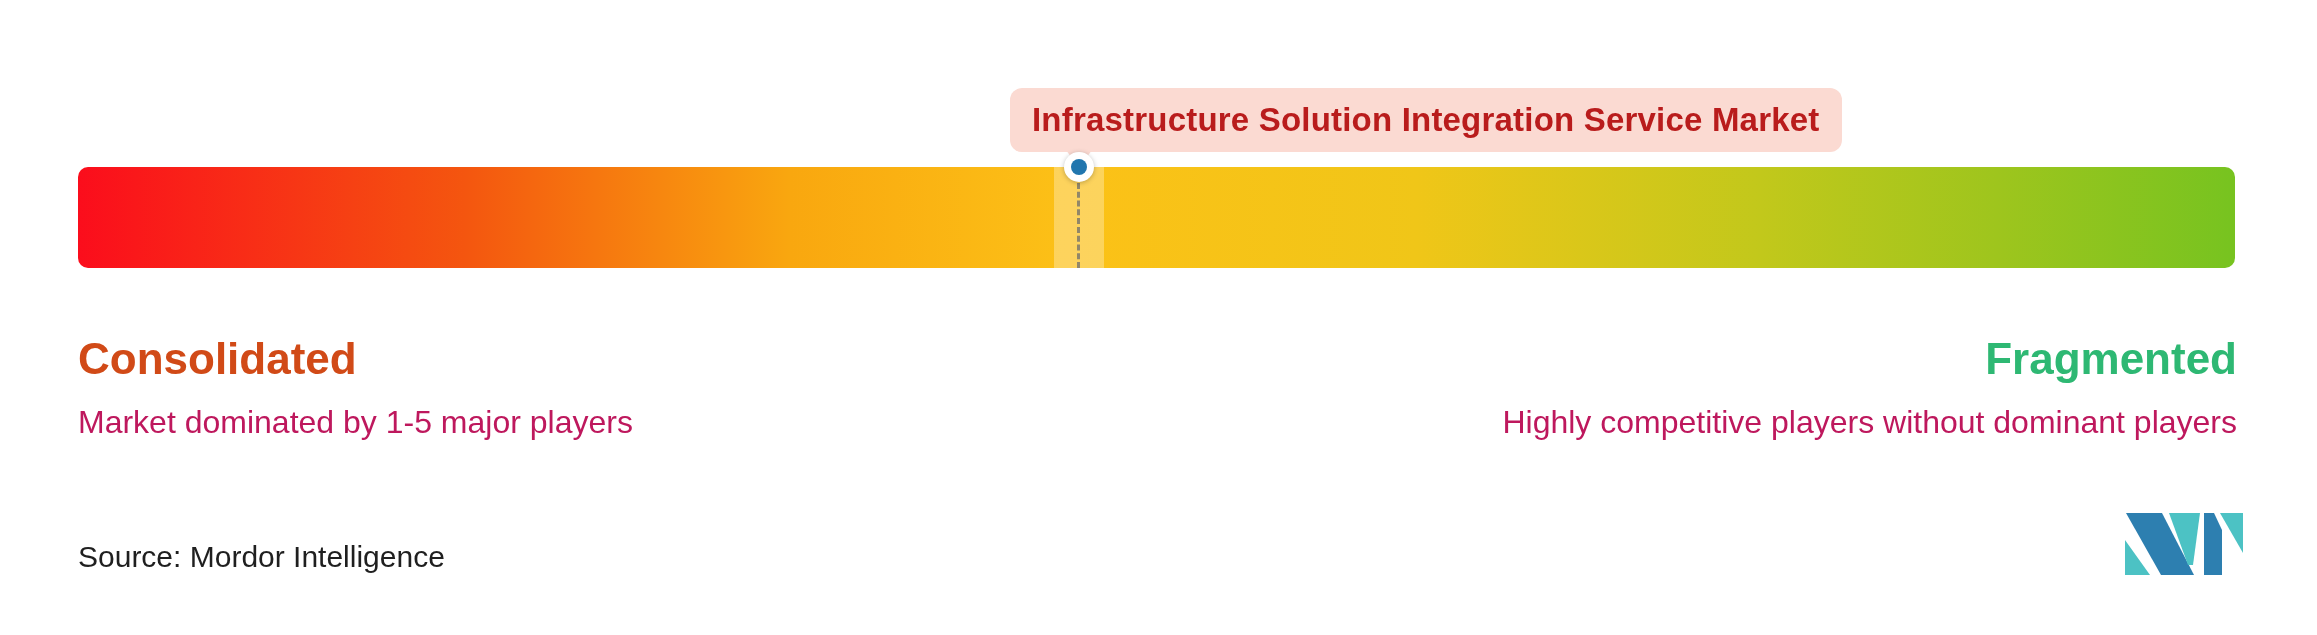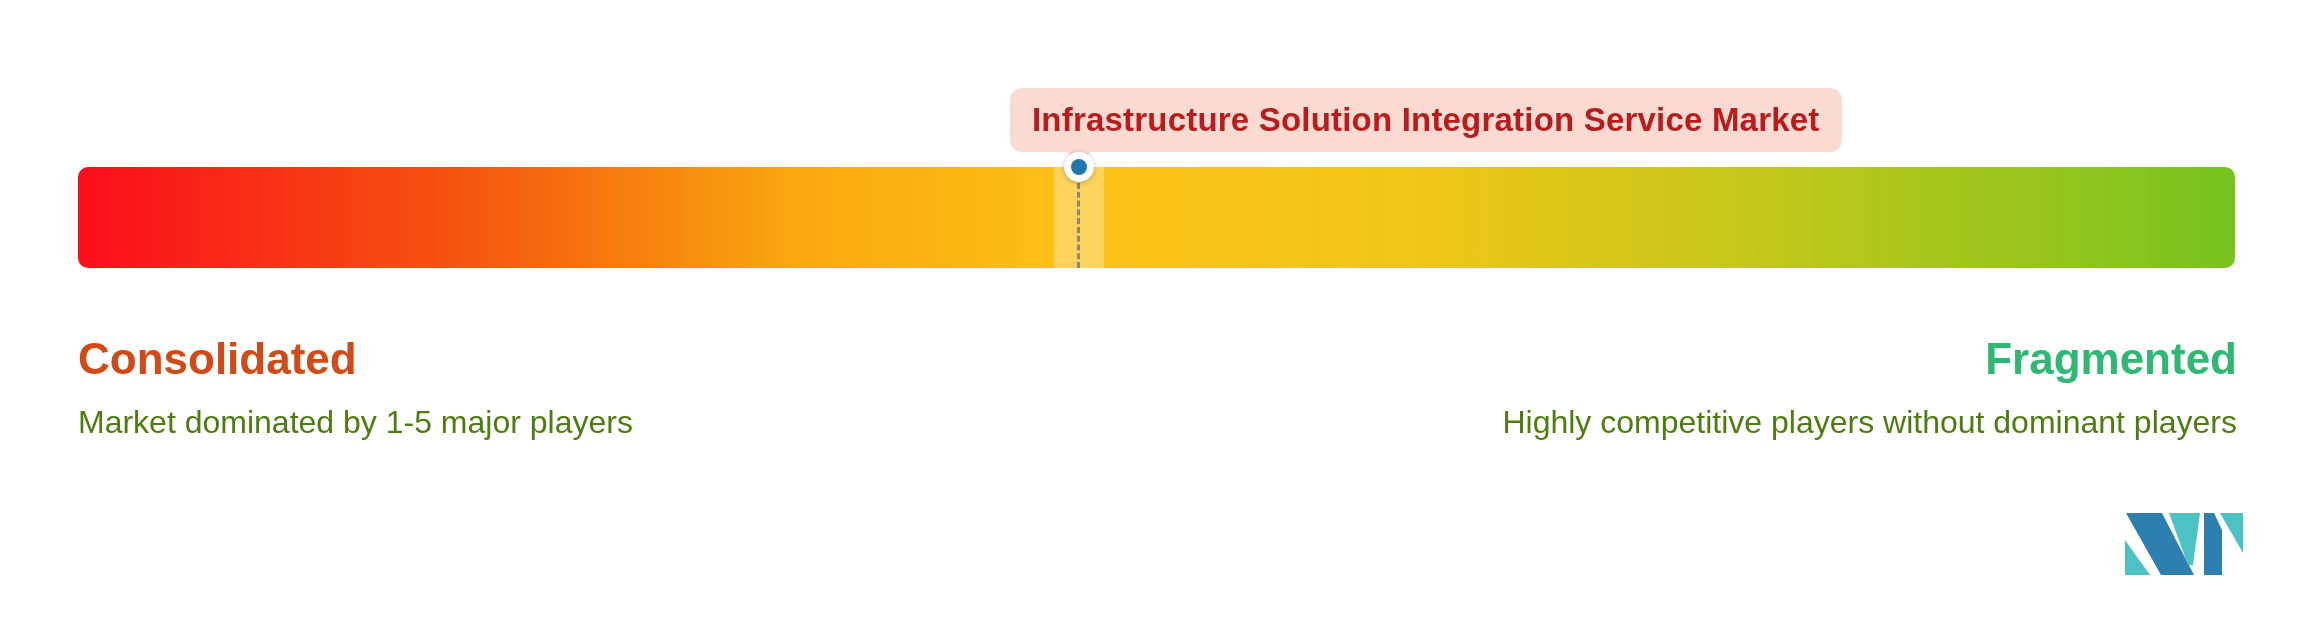--- a/index.html
+++ b/index.html
@@ -45,21 +45,21 @@
     position:absolute;width:30px;height:30px;border-radius:50%;
     background:#ffffff;box-shadow:0 1px 5px rgba(0,0,0,0.25);
     display:flex;align-items:center;justify-content:center;
   }
   .marker .dot{width:16px;height:16px;border-radius:50%;background:#2176ae;}
 
   
   .end-title{position:absolute;top:334px;font-size:44px;font-weight:700;}
   .end-title.left{left:78px;color:#d14a17;}
   .end-title.right{right:80px;color:#2eb873;}
-  .end-desc{position:absolute;top:404px;font-size:32px;color:#4d7c0f;}
+  .end-desc{position:absolute;top:404px;font-size:32px;color:#be185d;}
   .end-desc.left{left:78px;}
   .end-desc.right{right:80px;}
 
   
   .source{position:absolute;left:78px;top:540px;font-size:30px;color:#1f1f1f;}
   .logo{position:absolute;left:2125px;top:513px;width:118px;height:62px;}
 </style>
 </head>
 <body>
 
@@ -77,20 +77,21 @@
 
   <div class="marker" style="left: 1063.85px; top: 152px;">
     <div class="dot" style="background: rgb(33, 118, 174);"></div>
   </div>
 
   <div class="end-title right">Fragmented</div>
   <div class="end-title left">Consolidated</div>
   <div class="end-desc left">Market dominated by 1-5 major players</div>
   <div class="end-desc right">Highly competitive players without dominant players</div>
 
+  <div class="source">Source: Mordor Intelligence</div>
 
   <svg class="logo" viewBox="0 0 118 62" aria-hidden="true">
     <polygon points="0,27 0,62 25,62" fill="#4cc2c4"></polygon>
     <polygon points="1,0 37,0 69,62 36,62" fill="#2d7fb0"></polygon>
     <polygon points="44,0 75,0 68,52 63,52" fill="#4cc2c4"></polygon>
     <polygon points="79,0 89,0 97,17 97,62 79,62" fill="#2d7fb0"></polygon>
     <polygon points="95,0 118,0 118,40" fill="#4cc2c4"></polygon>
   </svg>
 
 </div>

